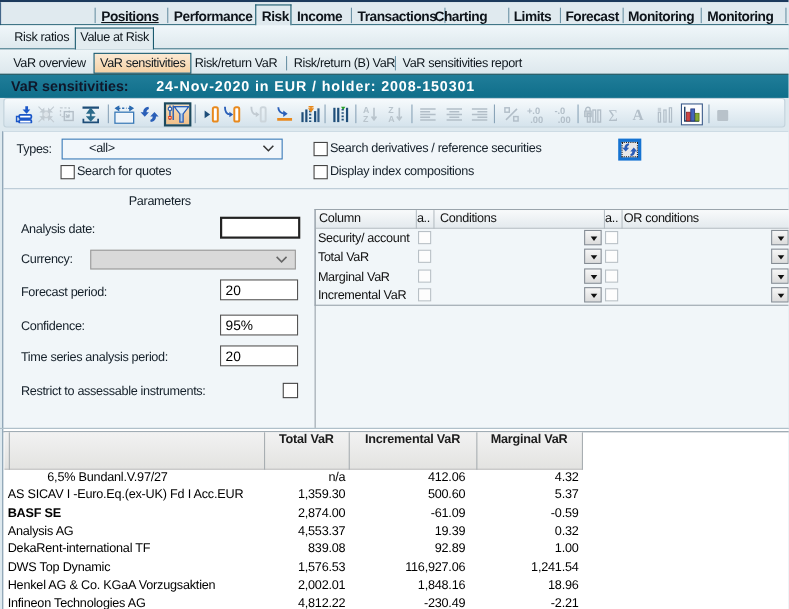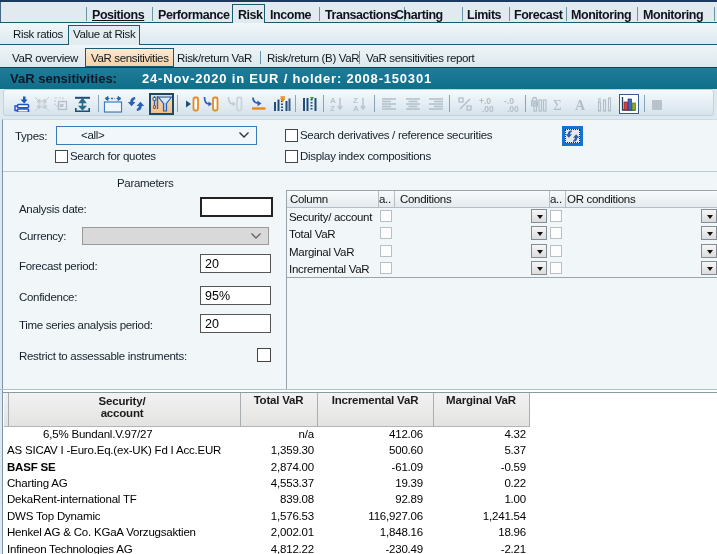--- a/index.html
+++ b/index.html
@@ -328,41 +328,40 @@
 <div class="abs" style="left:0;top:389px;width:717px;height:1px;background:#b0c0ca;"></div>
 
 <div class="abs" style="left:2px;top:390px;width:715px;height:164px;background:#fff;border-left:1px solid #7a94a8;">
   <div class="abs" style="left:0;top:2px;width:715px;height:1px;background:#8a9aa4;"></div>
   <div class="abs" style="left:1px;top:3px;width:526px;height:34px;background:linear-gradient(#f2f2f2,#e3e3e1);border-bottom:1px solid #b4b4b4;"></div>
   <div class="abs" style="left:5px;top:3px;width:1px;height:34px;background:#a8aeb2;"></div>
   <div class="abs" style="left:237px;top:3px;width:1px;height:34px;background:#a8aeb2;"></div>
   <div class="abs" style="left:314px;top:3px;width:1px;height:34px;background:#a8aeb2;"></div>
   <div class="abs" style="left:430px;top:3px;width:1px;height:34px;background:#a8aeb2;"></div>
   <div class="abs" style="left:526px;top:3px;width:1px;height:34px;background:#a8aeb2;"></div>
-  <div class="hd abs" style="left:19px;top:5px;width:200px;text-align:center;">Security/<br>account</div>
   <div class="hd abs" style="left:237px;top:4px;width:77px;text-align:center;">Total VaR</div>
   <div class="hd abs" style="left:314px;top:4px;width:116px;text-align:center;">Incremental VaR</div>
   <div class="hd abs" style="left:430px;top:4px;width:96px;text-align:center;">Marginal VaR</div>
   <div id="rows" class="abs" style="left:0;top:37px;width:715px;font-size:11.5px;letter-spacing:-0.2px;color:#000;">
       <div class="abs" style="left:4px;top:0.8px;white-space:nowrap;margin-left:36px;">6,5% Bundanl.V.97/27</div>
       <div class="abs" style="left:160px;top:0.8px;width:151px;text-align:right;">n/a</div>
       <div class="abs" style="left:280px;top:0.8px;width:140px;text-align:right;">412.06</div>
       <div class="abs" style="left:400px;top:0.8px;width:123px;text-align:right;">4.32</div>
       <div class="abs" style="left:4px;top:17.2px;white-space:nowrap;">AS SICAV I -Euro.Eq.(ex-UK) Fd I Acc.EUR</div>
       <div class="abs" style="left:160px;top:17.2px;width:151px;text-align:right;">1,359.30</div>
       <div class="abs" style="left:280px;top:17.2px;width:140px;text-align:right;">500.60</div>
       <div class="abs" style="left:400px;top:17.2px;width:123px;text-align:right;">5.37</div>
       <div class="abs" style="left:4px;top:33.599999999999994px;white-space:nowrap;font-weight:bold;">BASF SE</div>
       <div class="abs" style="left:160px;top:33.599999999999994px;width:151px;text-align:right;">2,874.00</div>
       <div class="abs" style="left:280px;top:33.599999999999994px;width:140px;text-align:right;">-61.09</div>
       <div class="abs" style="left:400px;top:33.599999999999994px;width:123px;text-align:right;">-0.59</div>
-      <div class="abs" style="left:4px;top:49.99999999999999px;white-space:nowrap;">Charting AG</div>
+      <div class="abs" style="left:4px;top:49.99999999999999px;white-space:nowrap;">Analysis AG</div>
       <div class="abs" style="left:160px;top:49.99999999999999px;width:151px;text-align:right;">4,553.37</div>
       <div class="abs" style="left:280px;top:49.99999999999999px;width:140px;text-align:right;">19.39</div>
-      <div class="abs" style="left:400px;top:49.99999999999999px;width:123px;text-align:right;">0.22</div>
+      <div class="abs" style="left:400px;top:49.99999999999999px;width:123px;text-align:right;">0.32</div>
       <div class="abs" style="left:4px;top:66.39999999999999px;white-space:nowrap;">DekaRent-international TF</div>
       <div class="abs" style="left:160px;top:66.39999999999999px;width:151px;text-align:right;">839.08</div>
       <div class="abs" style="left:280px;top:66.39999999999999px;width:140px;text-align:right;">92.89</div>
       <div class="abs" style="left:400px;top:66.39999999999999px;width:123px;text-align:right;">1.00</div>
       <div class="abs" style="left:4px;top:82.8px;white-space:nowrap;">DWS Top Dynamic</div>
       <div class="abs" style="left:160px;top:82.8px;width:151px;text-align:right;">1,576.53</div>
       <div class="abs" style="left:280px;top:82.8px;width:140px;text-align:right;">116,927.06</div>
       <div class="abs" style="left:400px;top:82.8px;width:123px;text-align:right;">1,241.54</div>
       <div class="abs" style="left:4px;top:99.19999999999999px;white-space:nowrap;">Henkel AG &amp; Co. KGaA Vorzugsaktien</div>
       <div class="abs" style="left:160px;top:99.19999999999999px;width:151px;text-align:right;">2,002.01</div>

